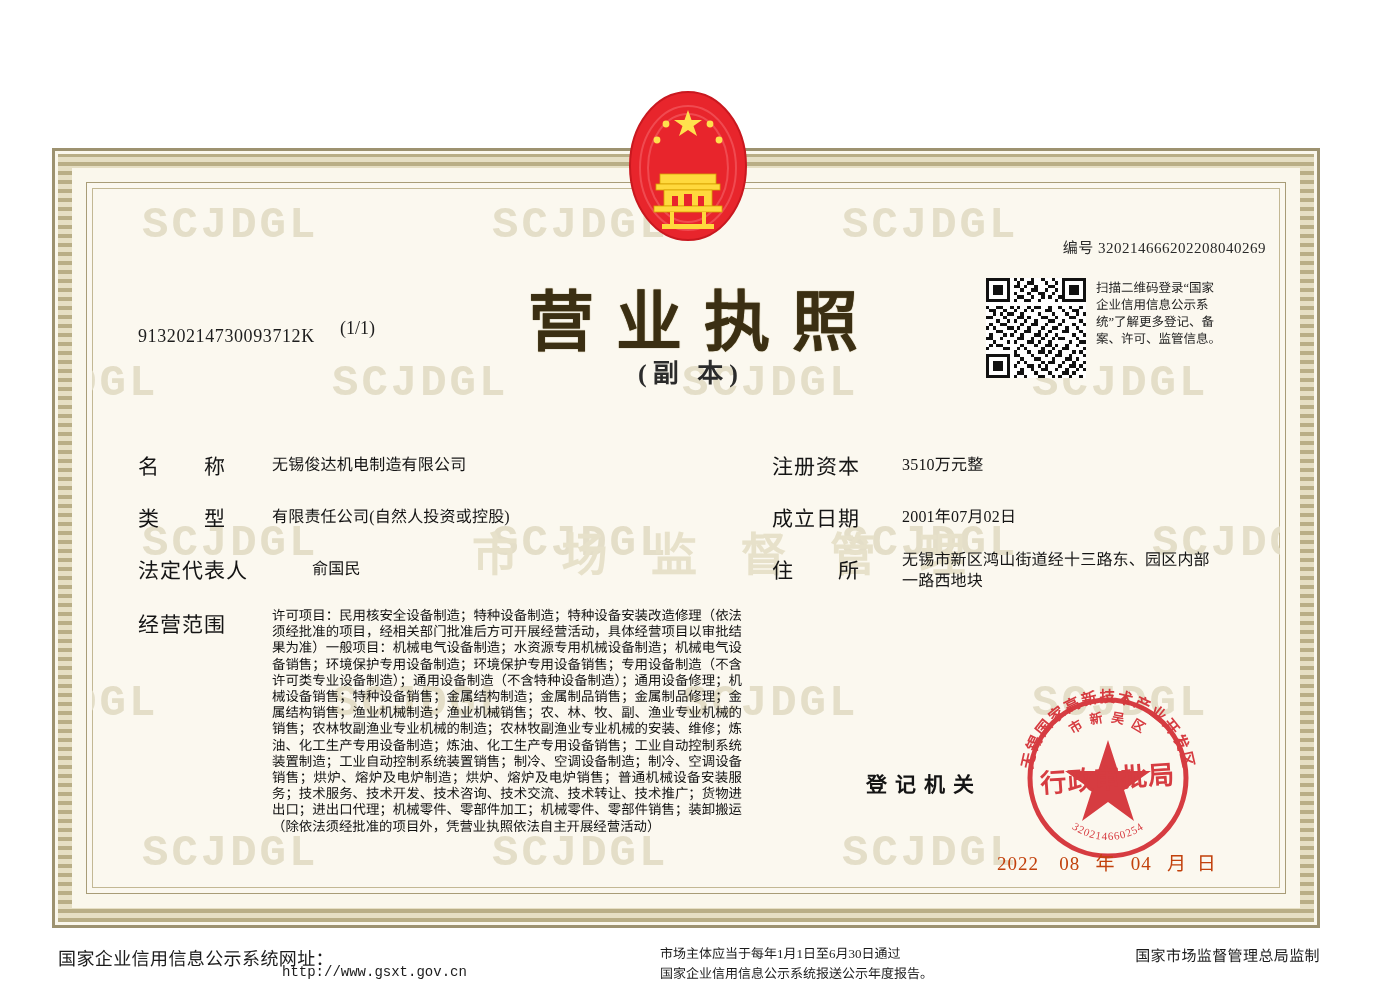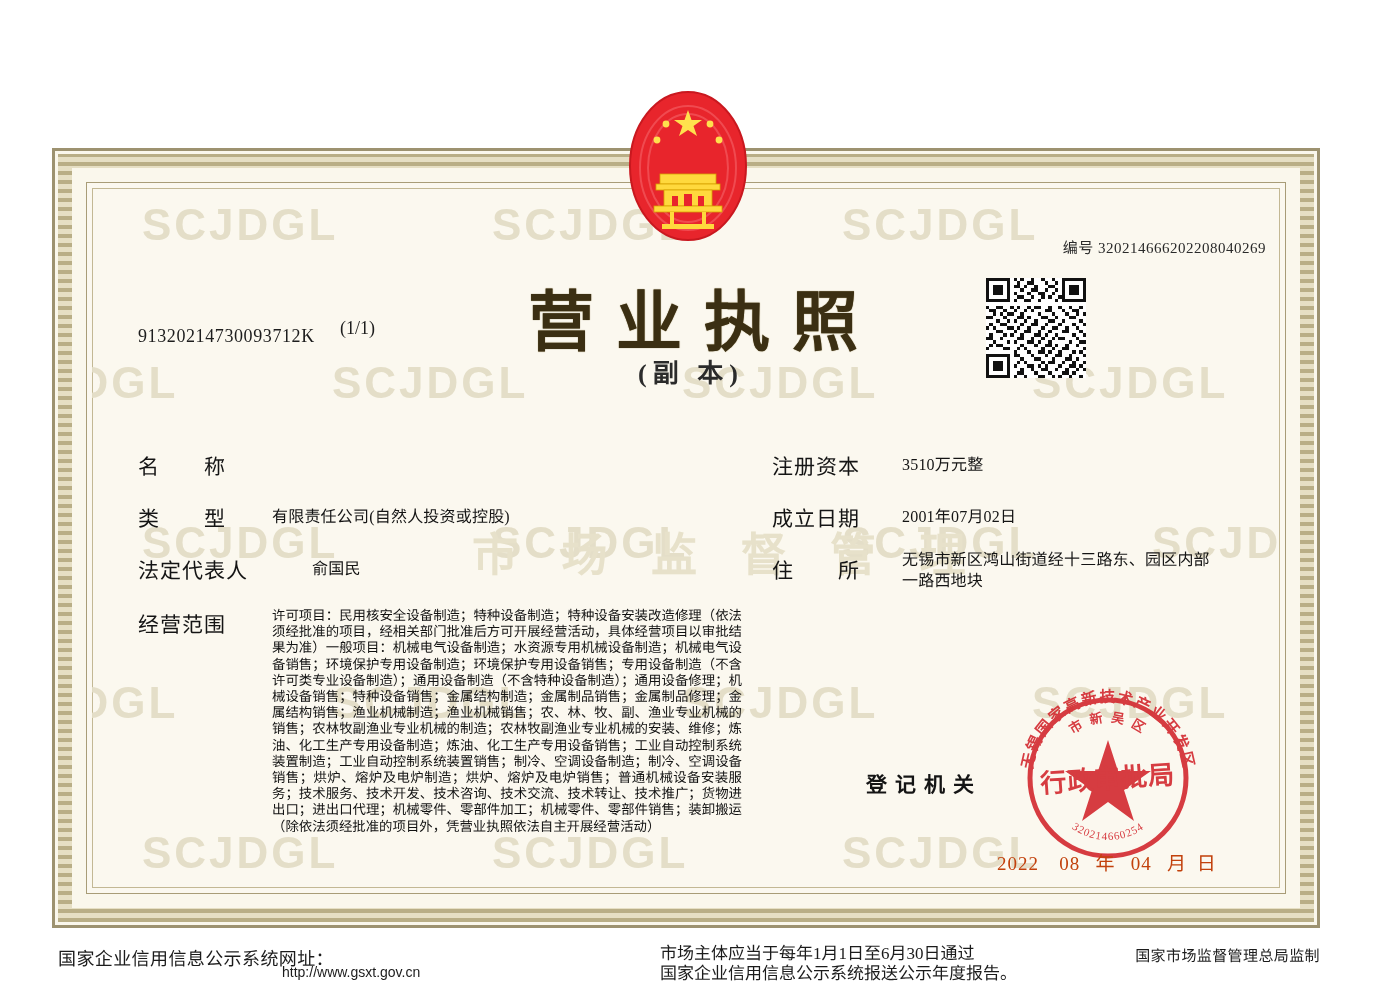--- a/index.html
+++ b/index.html
@@ -87,21 +87,21 @@
   
   .wm-layer {
     position: absolute;
     left: 92px; top: 188px;
     width: 1188px; height: 700px;
     overflow: hidden;
     pointer-events: none;
   }
   .wm {
     position: absolute;
-    font-family: Liberation Sans, sans-serif;
+    font-family: Liberation Mono, monospace;
     font-weight: bold;
     color: #e3ddc6;
     font-size: 44px;
     letter-spacing: 3px;
     white-space: nowrap;
     opacity: .95;
   }
   .wm-cn {
     position: absolute;
     font-family: "Liberation Serif", serif;
@@ -298,28 +298,28 @@
     left: 58px;
     top: 6px;
     font-size: 18px;
     letter-spacing: .4px;
   }
   .foot-url {
     position: absolute;
     left: 282px;
     top: 26px;
     font-size: 14px;
-    font-family: Liberation Sans, sans-serif;
+    font-family: Liberation Mono, monospace;
     letter-spacing: 0px;
   }
   .foot-center {
     position: absolute;
     left: 660px;
     top: 6px;
-    font-size: 17px;
+    font-size: 13px;
     line-height: 20px;
     text-align: left;
   }
   .foot-right {
     position: absolute;
     right: 56px;
     top: 6px;
     font-size: 15px;
     letter-spacing: .4px;
   }
@@ -607,24 +607,26 @@
         <rect x="8" y="28" width="1" height="1"></rect>
           <rect x="11" y="28" width="1" height="1"></rect>
           <rect x="15" y="28" width="2" height="1"></rect>
           <rect x="19" y="28" width="1" height="1"></rect>
           <rect x="21" y="28" width="1" height="1"></rect>
           <rect x="24" y="28" width="1" height="1"></rect>
           <rect x="27" y="28" width="1" height="1"></rect>
       </g>
     </svg>
   </div>
+  <div class="qr-note">扫描二维码登录“国家企业信用信息公示系统”了解更多登记、备案、许可、监管信息。</div>
 
   <div class="field" style="left:138px; top:450px;">
     <span class="f-label">名　　称</span>
   </div>
+  <div class="field f-value" style="left:272px; top:454px; width:470px;">无锡俊达机电制造有限公司</div>
 
   <div class="field" style="left:138px; top:502px;">
     <span class="f-label">类　　型</span>
   </div>
   <div class="field f-value" style="left:272px; top:506px; width:470px;">有限责任公司(自然人投资或控股)</div>
 
   <div class="field" style="left:138px; top:554px;">
     <span class="f-label">法定代表人</span>
   </div>
   <div class="field f-value" style="left:272px; top:558px; width:470px;margin-left:40px;">俞国民</div>

